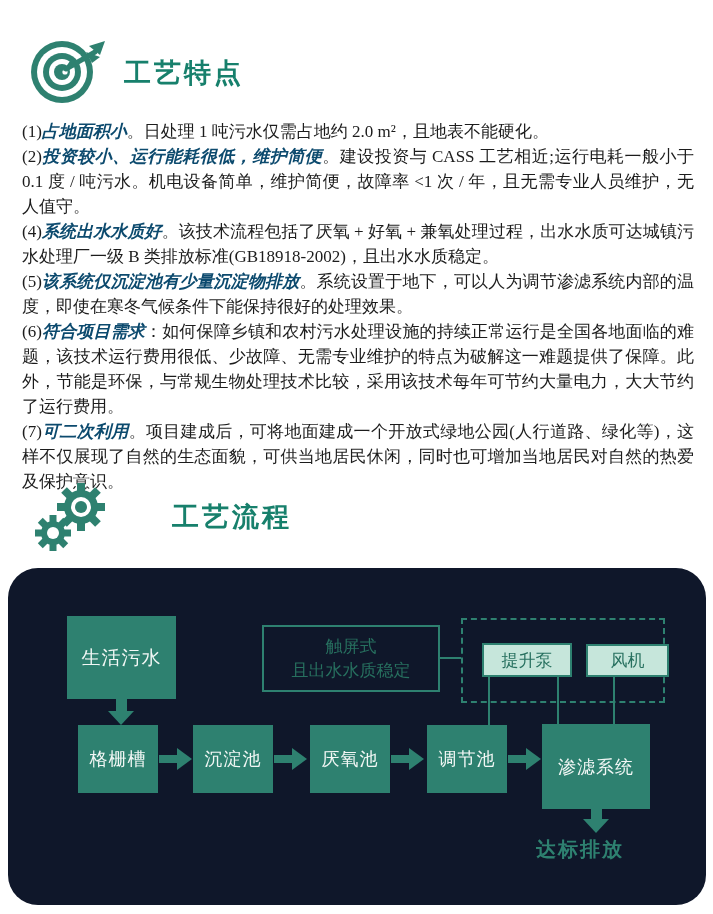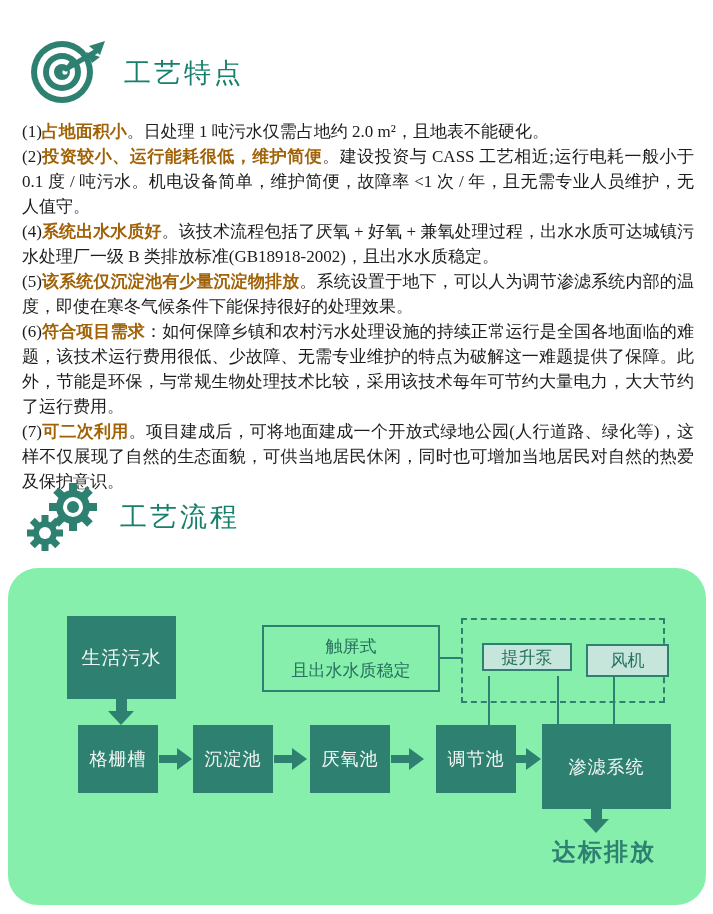--- a/index.html
+++ b/index.html
@@ -3,60 +3,60 @@
 <meta charset="utf-8">
 <style>
   html,body { margin:0; padding:0; }
   body {
     width:713px; height:914px; position:relative; overflow:hidden;
     background:#ffffff;
     font-family:"Liberation Sans", sans-serif;
   }
   .section-header { position:absolute; display:flex; align-items:center; }
   #header-1 { left:26px; top:30px; height:86px; }
-  #header-2 { left:26px; top:478px; height:78px; }
+  #header-2 { left:34px; top:478px; height:78px;gap:44px; }
   .section-title {
     margin-left:16px;
-    font-size:27px; font-weight:normal; letter-spacing:3px;
+    font-size:27px; font-weight:bold; letter-spacing:3px;
     color:#17806C;
   }
   .features {
     position:absolute; left:22px; top:119px; width:672px;
     font-family:"Liberation Serif", serif;
     font-size:17px; line-height:25px; color:#1c1c1c;
     text-align:justify;
   }
   .features p { margin:0; }
-  .lead { color:#a16207; font-weight:bold; }
+  .lead { color:#0c4a6e; font-weight:bold;font-style:italic; }
 
   
   .panel {
     position:absolute; left:8px; top:568px; width:698px; height:337px;
-    background:#86efac; border-radius:30px;
+    background:#0f172a; border-radius:30px;
   }
   .panel .box {
     position:absolute; display:flex; align-items:center; justify-content:center;
     box-sizing:border-box; text-align:center;
   }
   .filled { background:#2E8170; color:#F2F7F5; font-size:18px; letter-spacing:1px; }
   .outlined { border:2px solid #2E8170; color:#27705F; font-size:17px; }
 
   .src-box   { left:59px;  top:48px;  width:109px; height:83px; font-size:19px; }
   .ctrl-box  { left:254px; top:57px;  width:178px; height:67px; line-height:24px; flex-direction:column; }
   .dashed-group { position:absolute; left:453px; top:50px; width:204px; height:85px;
                   border:2px dashed #2E8170; box-sizing:border-box; }
-  .pump-box  { left:474px; top:75px;  width:90px; height:28px; background:#C6E6DB; }
+  .pump-box  { left:474px; top:75px;  width:90px; height:34px; background:#C6E6DB; }
   .fan-box   { left:578px; top:76px;  width:83px; height:33px; background:#C6E6DB; }
 
   .stage { top:157px; width:80px; height:68px; }
   .stage-1 { left:70px; }
   .stage-2 { left:185px; }
   .stage-3 { left:302px; }
-  .stage-4 { left:419px;margin-left:9px; }
-  .stage-5 { left:534px; top:156px; width:129px; height:85px; }
+  .stage-4 { left:419px; }
+  .stage-5 { left:534px; top:156px; width:108px; height:85px; }
 
   .connector { position:absolute; background:#2E8170; }
   .c-ctrl { left:432px; top:89px;  width:21px; height:2px; }
   .c-p1   { left:480px; top:108px; width:2px;  height:49px; }
   .c-p2   { left:549px; top:108px; width:2px;  height:48px; }
   .c-fan  { left:605px; top:109px; width:2px;  height:47px; }
 
   .h-arrow { position:absolute; top:180px; width:33px; height:22px; }
   .h-arrow .shaft { position:absolute; left:0; top:7px; width:18px; height:8px; background:#2E8170; }
   .h-arrow .head  { position:absolute; left:18px; top:0; width:0; height:0;
@@ -69,21 +69,21 @@
   .v-arrow .head  { width:0; height:0; margin:0 auto;
                     border-top:14px solid #2E8170;
                     border-left:13px solid transparent; border-right:13px solid transparent; }
   .va-src { left:100px; top:131px; }
   .va-src .shaft { height:12px; }
   .va-out { left:575px; top:241px; }
   .va-out .shaft { height:10px; }
 
   .out-label {
     position:absolute; left:528px; top:268px; width:120px;
-    text-align:right; font-size:24px; font-weight:bold;
+    text-align:left; font-size:20px; font-weight:bold;
     color:#2E8170; letter-spacing:2px;
   }
 </style>
 </head>
 <body>
 
 <div class="section-header" id="header-1">
   <span>
     <svg width="82" height="82" viewBox="0 0 82 82">
       <circle cx="36" cy="42" r="31" fill="#2E8170"></circle>

